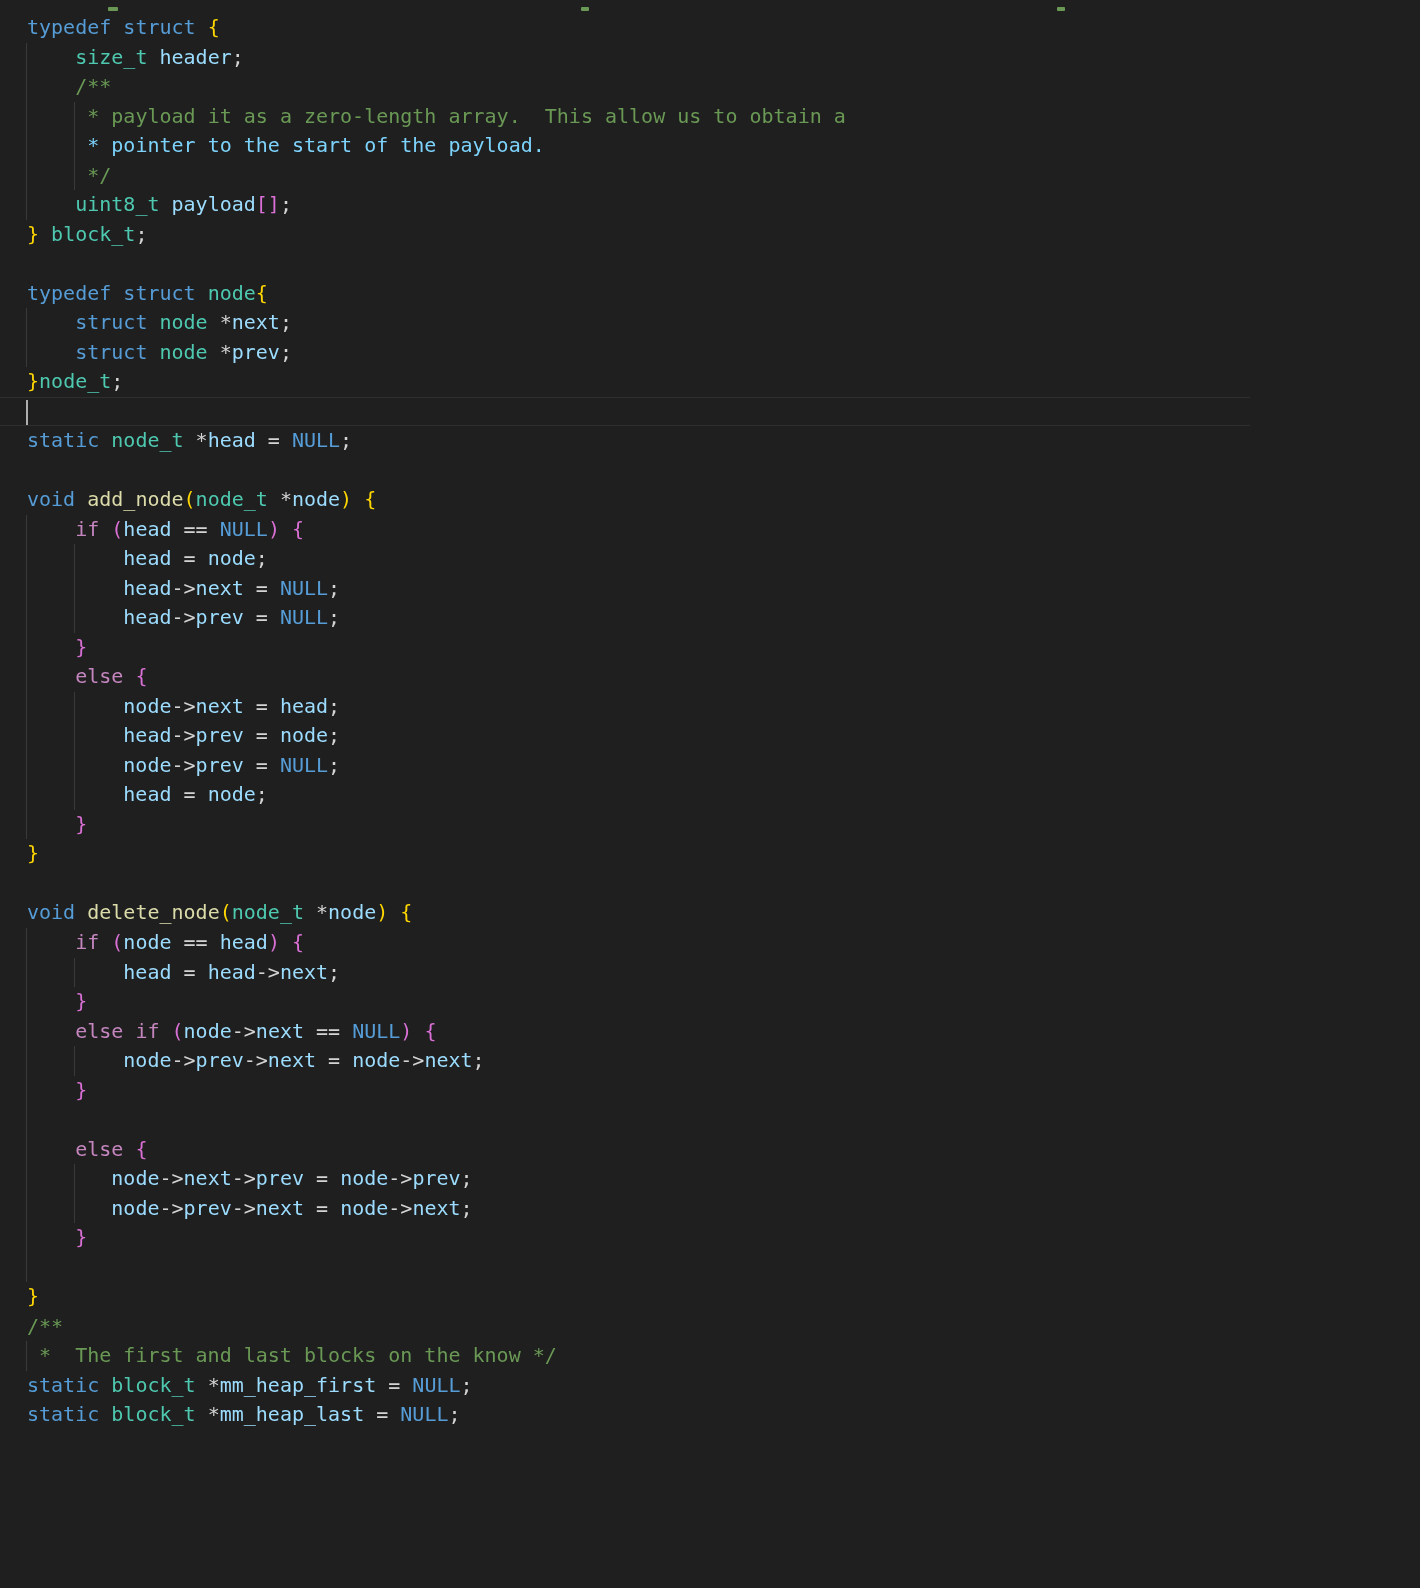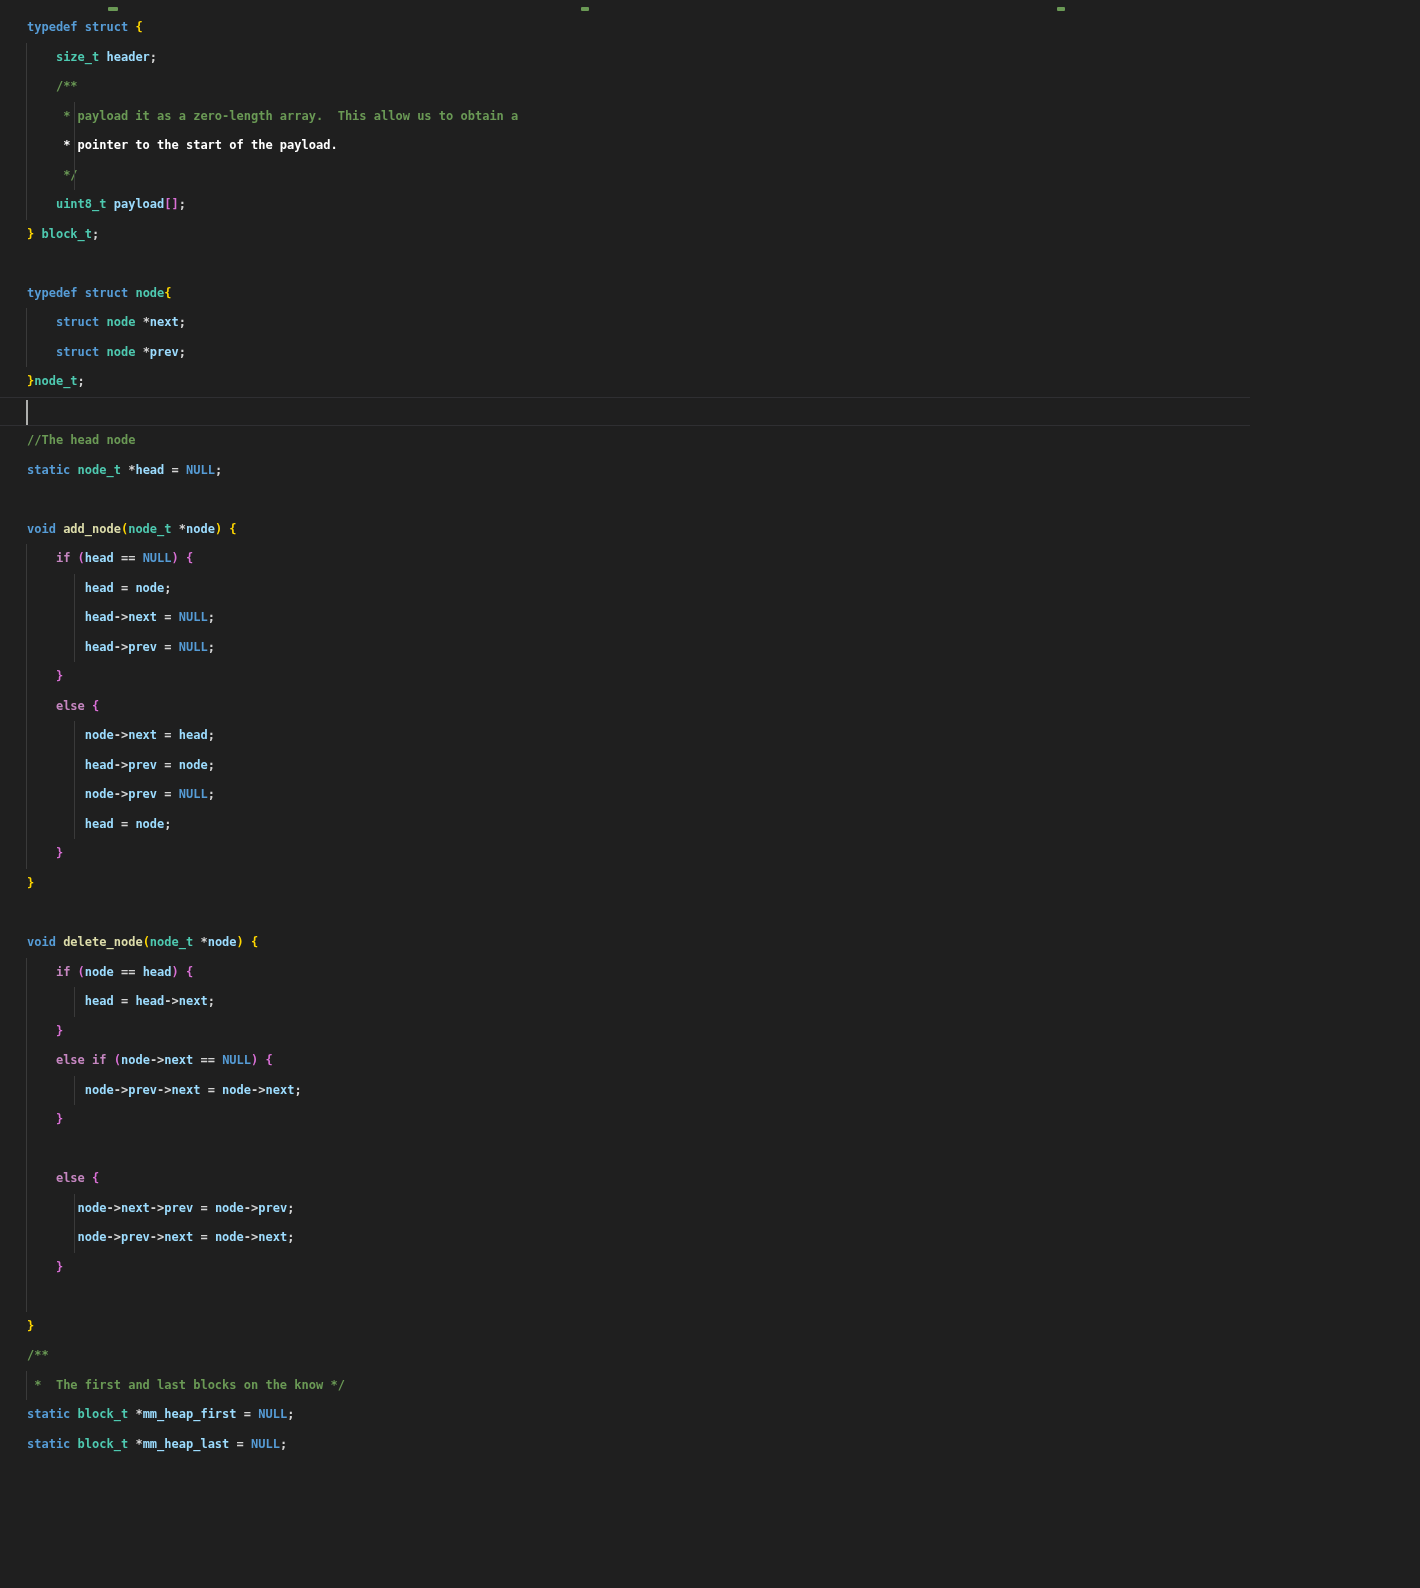--- a/index.html
+++ b/index.html
@@ -3,22 +3,21 @@
 <meta charset="utf-8">
 <style>
   html,body { margin:0; padding:0; }
   body {
     width:1420px; height:1588px; overflow:hidden;
     background: var(--bg, #1f1f1f);
   }
   .editor {
     position:relative; width:1250px; height:1588px; overflow:hidden;
     font-family:"DejaVu Sans Mono", monospace;
-    font-size:12px;
-    font-weight:bold;
+    font-size:20px;
     -webkit-font-smoothing: antialiased;
   }
   .code { position:absolute; top:-16.5px; left:0; right:0; }
   .line {
     position:relative; box-sizing:border-box;
     height:29.53px; line-height:29.53px;
     white-space:pre; padding-left:27px;
     color:#d4d4d4;
   }
   .line.current {
@@ -33,31 +32,30 @@
 </head>
 <body>
 
 <div class="editor">
   <div class="code">
       <div class="line"><span class="speck" style="left: 108px; width: 10px; background: rgb(106, 153, 85);"></span><span class="speck" style="left: 581px; width: 8px; background: rgb(106, 153, 85);"></span><span class="speck" style="left: 1057px; width: 8px; background: rgb(106, 153, 85);"></span></div>
       <div class="line"><span style="color: rgb(86, 156, 214);">typedef</span><span style="color: rgb(212, 212, 212);"> </span><span style="color: rgb(86, 156, 214);">struct</span><span style="color: rgb(212, 212, 212);"> </span><span style="color: rgb(255, 215, 0);">{</span></div>
       <div class="line"><span class="guide" style="left: 26px;"></span><span style="color: rgb(212, 212, 212);">    </span><span style="color: rgb(78, 201, 176);">size_t</span><span style="color: rgb(212, 212, 212);"> </span><span style="color: rgb(156, 220, 254);">header</span><span style="color: rgb(212, 212, 212);">;</span></div>
       <div class="line"><span class="guide" style="left: 26px;"></span><span style="color: rgb(212, 212, 212);">    </span><span style="color: rgb(106, 153, 85);">/**</span></div>
       <div class="line"><span class="guide" style="left: 26px;"></span><span class="guide" style="left: 74px;"></span><span style="color: rgb(212, 212, 212);">     </span><span style="color: rgb(106, 153, 85);">* payload it as a zero-length array.  This allow us to obtain a</span></div>
-      <div class="line"><span class="guide" style="left: 26px;"></span><span class="guide" style="left: 74px;"></span><span style="color: rgb(212, 212, 212);">     </span><span style="color: #ffffff;">* pointer to the start of the payload.</span></div>
+      <div class="line"><span class="guide" style="left: 26px;"></span><span class="guide" style="left: 74px;"></span><span style="color: rgb(212, 212, 212);">     </span><span style="color: #7dd3fc;">* pointer to the start of the payload.</span></div>
       <div class="line"><span class="guide" style="left: 26px;"></span><span class="guide" style="left: 74px;"></span><span style="color: rgb(212, 212, 212);">     </span><span style="color: rgb(106, 153, 85);">*/</span></div>
       <div class="line"><span class="guide" style="left: 26px;"></span><span style="color: rgb(212, 212, 212);">    </span><span style="color: rgb(78, 201, 176);">uint8_t</span><span style="color: rgb(212, 212, 212);"> </span><span style="color: rgb(156, 220, 254);">payload</span><span style="color: rgb(218, 112, 214);">[]</span><span style="color: rgb(212, 212, 212);">;</span></div>
       <div class="line"><span style="color: rgb(255, 215, 0);">}</span><span style="color: rgb(212, 212, 212);"> </span><span style="color: rgb(78, 201, 176);">block_t</span><span style="color: rgb(212, 212, 212);">;</span></div>
       <div class="line"></div>
       <div class="line"><span style="color: rgb(86, 156, 214);">typedef</span><span style="color: rgb(212, 212, 212);"> </span><span style="color: rgb(86, 156, 214);">struct</span><span style="color: rgb(212, 212, 212);"> </span><span style="color: rgb(78, 201, 176);">node</span><span style="color: rgb(255, 215, 0);">{</span></div>
       <div class="line"><span class="guide" style="left: 26px;"></span><span style="color: rgb(212, 212, 212);">    </span><span style="color: rgb(86, 156, 214);">struct</span><span style="color: rgb(212, 212, 212);"> </span><span style="color: rgb(78, 201, 176);">node</span><span style="color: rgb(212, 212, 212);"> *</span><span style="color: rgb(156, 220, 254);">next</span><span style="color: rgb(212, 212, 212);">;</span></div>
       <div class="line"><span class="guide" style="left: 26px;"></span><span style="color: rgb(212, 212, 212);">    </span><span style="color: rgb(86, 156, 214);">struct</span><span style="color: rgb(212, 212, 212);"> </span><span style="color: rgb(78, 201, 176);">node</span><span style="color: rgb(212, 212, 212);"> *</span><span style="color: rgb(156, 220, 254);">prev</span><span style="color: rgb(212, 212, 212);">;</span></div>
       <div class="line"><span style="color: rgb(255, 215, 0);">}</span><span style="color: rgb(78, 201, 176);">node_t</span><span style="color: rgb(212, 212, 212);">;</span></div>
       <div class="line current"><span class="cursor"></span></div>
-      <div class="line"><span style="color: rgb(106, 153, 85);">//The head node</span></div>
       <div class="line"><span style="color: rgb(86, 156, 214);">static</span><span style="color: rgb(212, 212, 212);"> </span><span style="color: rgb(78, 201, 176);">node_t</span><span style="color: rgb(212, 212, 212);"> *</span><span style="color: rgb(156, 220, 254);">head</span><span style="color: rgb(212, 212, 212);"> = </span><span style="color: rgb(86, 156, 214);">NULL</span><span style="color: rgb(212, 212, 212);">;</span></div>
       <div class="line"></div>
       <div class="line"><span style="color: rgb(86, 156, 214);">void</span><span style="color: rgb(212, 212, 212);"> </span><span style="color: rgb(220, 220, 170);">add_node</span><span style="color: rgb(255, 215, 0);">(</span><span style="color: rgb(78, 201, 176);">node_t</span><span style="color: rgb(212, 212, 212);"> *</span><span style="color: rgb(156, 220, 254);">node</span><span style="color: rgb(255, 215, 0);">)</span><span style="color: rgb(212, 212, 212);"> </span><span style="color: rgb(255, 215, 0);">{</span></div>
       <div class="line"><span class="guide" style="left: 26px;"></span><span style="color: rgb(212, 212, 212);">    </span><span style="color: rgb(197, 134, 192);">if</span><span style="color: rgb(212, 212, 212);"> </span><span style="color: rgb(218, 112, 214);">(</span><span style="color: rgb(156, 220, 254);">head</span><span style="color: rgb(212, 212, 212);"> == </span><span style="color: rgb(86, 156, 214);">NULL</span><span style="color: rgb(218, 112, 214);">)</span><span style="color: rgb(212, 212, 212);"> </span><span style="color: rgb(218, 112, 214);">{</span></div>
       <div class="line"><span class="guide" style="left: 26px;"></span><span class="guide" style="left: 74px;"></span><span style="color: rgb(212, 212, 212);">        </span><span style="color: rgb(156, 220, 254);">head</span><span style="color: rgb(212, 212, 212);"> = </span><span style="color: rgb(156, 220, 254);">node</span><span style="color: rgb(212, 212, 212);">;</span></div>
       <div class="line"><span class="guide" style="left: 26px;"></span><span class="guide" style="left: 74px;"></span><span style="color: rgb(212, 212, 212);">        </span><span style="color: rgb(156, 220, 254);">head</span><span style="color: rgb(212, 212, 212);">-&gt;</span><span style="color: rgb(156, 220, 254);">next</span><span style="color: rgb(212, 212, 212);"> = </span><span style="color: rgb(86, 156, 214);">NULL</span><span style="color: rgb(212, 212, 212);">;</span></div>
       <div class="line"><span class="guide" style="left: 26px;"></span><span class="guide" style="left: 74px;"></span><span style="color: rgb(212, 212, 212);">        </span><span style="color: rgb(156, 220, 254);">head</span><span style="color: rgb(212, 212, 212);">-&gt;</span><span style="color: rgb(156, 220, 254);">prev</span><span style="color: rgb(212, 212, 212);"> = </span><span style="color: rgb(86, 156, 214);">NULL</span><span style="color: rgb(212, 212, 212);">;</span></div>
       <div class="line"><span class="guide" style="left: 26px;"></span><span style="color: rgb(212, 212, 212);">    </span><span style="color: rgb(218, 112, 214);">}</span></div>
       <div class="line"><span class="guide" style="left: 26px;"></span><span style="color: rgb(212, 212, 212);">    </span><span style="color: rgb(197, 134, 192);">else</span><span style="color: rgb(212, 212, 212);"> </span><span style="color: rgb(218, 112, 214);">{</span></div>
       <div class="line"><span class="guide" style="left: 26px;"></span><span class="guide" style="left: 74px;"></span><span style="color: rgb(212, 212, 212);">        </span><span style="color: rgb(156, 220, 254);">node</span><span style="color: rgb(212, 212, 212);">-&gt;</span><span style="color: rgb(156, 220, 254);">next</span><span style="color: rgb(212, 212, 212);"> = </span><span style="color: rgb(156, 220, 254);">head</span><span style="color: rgb(212, 212, 212);">;</span></div>

